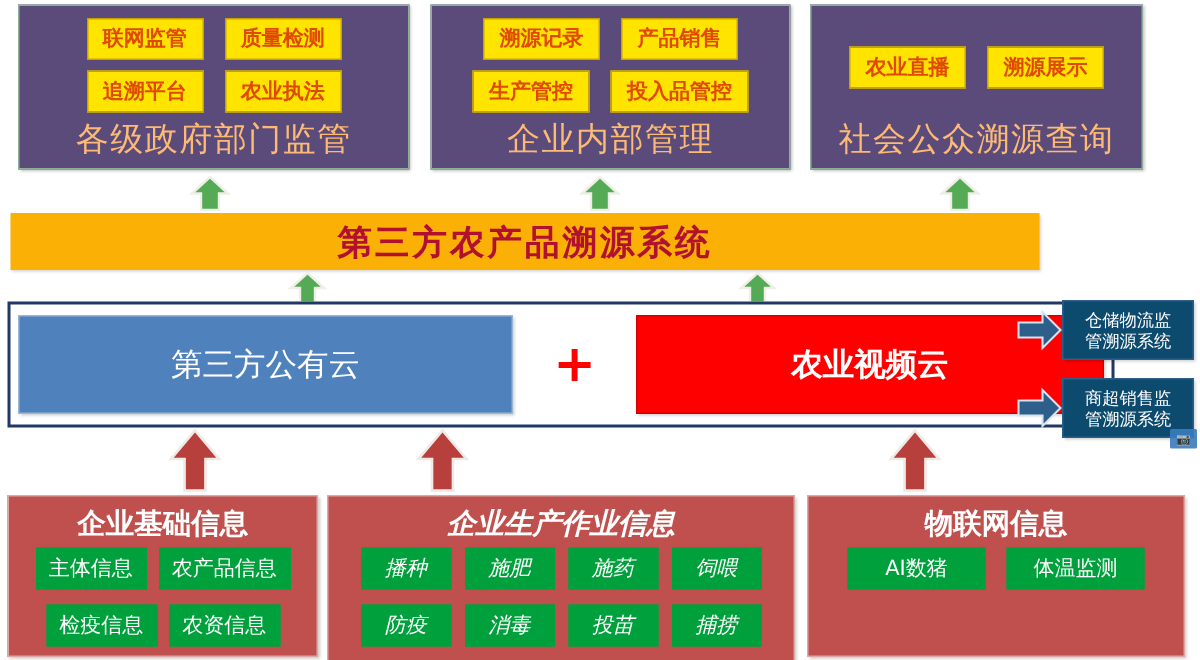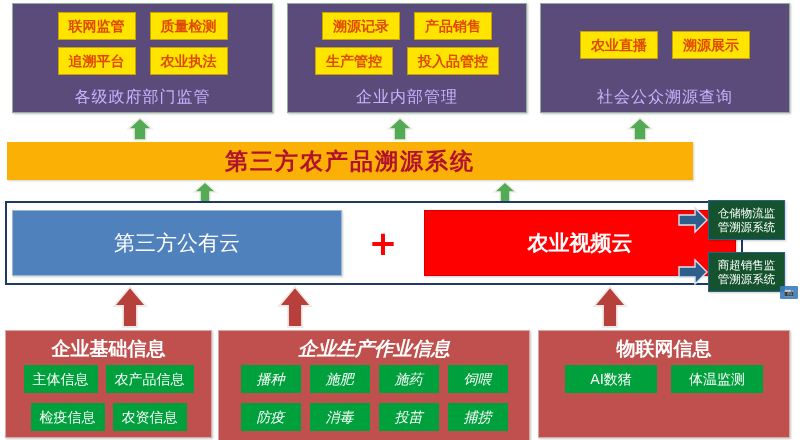--- a/index.html
+++ b/index.html
@@ -48,22 +48,22 @@
     padding: 6px 10px;
     text-align: center;
     white-space: nowrap;
     box-sizing: border-box;
   }
   .panel-title {
     position: absolute;
     left: 0; right: 0;
     bottom: 4px;
     text-align: center;
-    color: #c4b5fd;
-    font-size: 16px;
+    color: #fdba74;
+    font-size: 22px;
     font-weight: normal;
     letter-spacing: 1px;
     white-space: nowrap;
   }
 
   
   #banner {
     position: absolute;
     left: 7px;
     top: 142px;
@@ -130,23 +130,23 @@
     background: #FF0000;
     border: 1px solid #D40000;
     font-size: 21px;
     font-weight: bold;
     box-shadow: 1px 1px 2px rgba(0,0,0,0.2);
   }
 
   
   .side-box {
     position: absolute;
-    width: 77px;
+    width: 88px;
     height: 40px;
-    background: #14532d;
+    background: #0c4a6e;
     border: 1px solid #2E5F8A;
     box-sizing: border-box;
     color: #FFFFFF;
     font-size: 11.5px;
     line-height: 1.25;
     display: flex;
     align-items: center;
     justify-content: center;
     text-align: center;
     box-shadow: 1px 1px 2px rgba(0,0,0,0.2);
@@ -233,21 +233,21 @@
       <div class="chip">溯源记录</div>
       <div class="chip">产品销售</div>
     </div>
     <div class="chip-row" style="top:43px;">
       <div class="chip">生产管控</div>
       <div class="chip">投入品管控</div>
     </div>
     <div class="panel-title">企业内部管理</div>
   </div>
 
-  <div class="top-panel" id="top-panel-3" style="left:540px; top:3px; width:250px; height:110px;">
+  <div class="top-panel" id="top-panel-3" style="left:540px; top:3px; width:222px; height:110px;">
     <div class="chip-row" style="top:27px;">
       <div class="chip">农业直播</div>
       <div class="chip">溯源展示</div>
     </div>
     <div class="panel-title">社会公众溯源查询</div>
   </div>
 
   <svg class="arrow" style="left:126px; top:117px;" width="28" height="24" viewBox="0 0 28 24">
     <polygon points="14,1 26,12 20,12 20,23 8,23 8,12 2,12" fill="#55AA55" stroke="#EFEFE8" stroke-width="1.6"></polygon>
   </svg>

